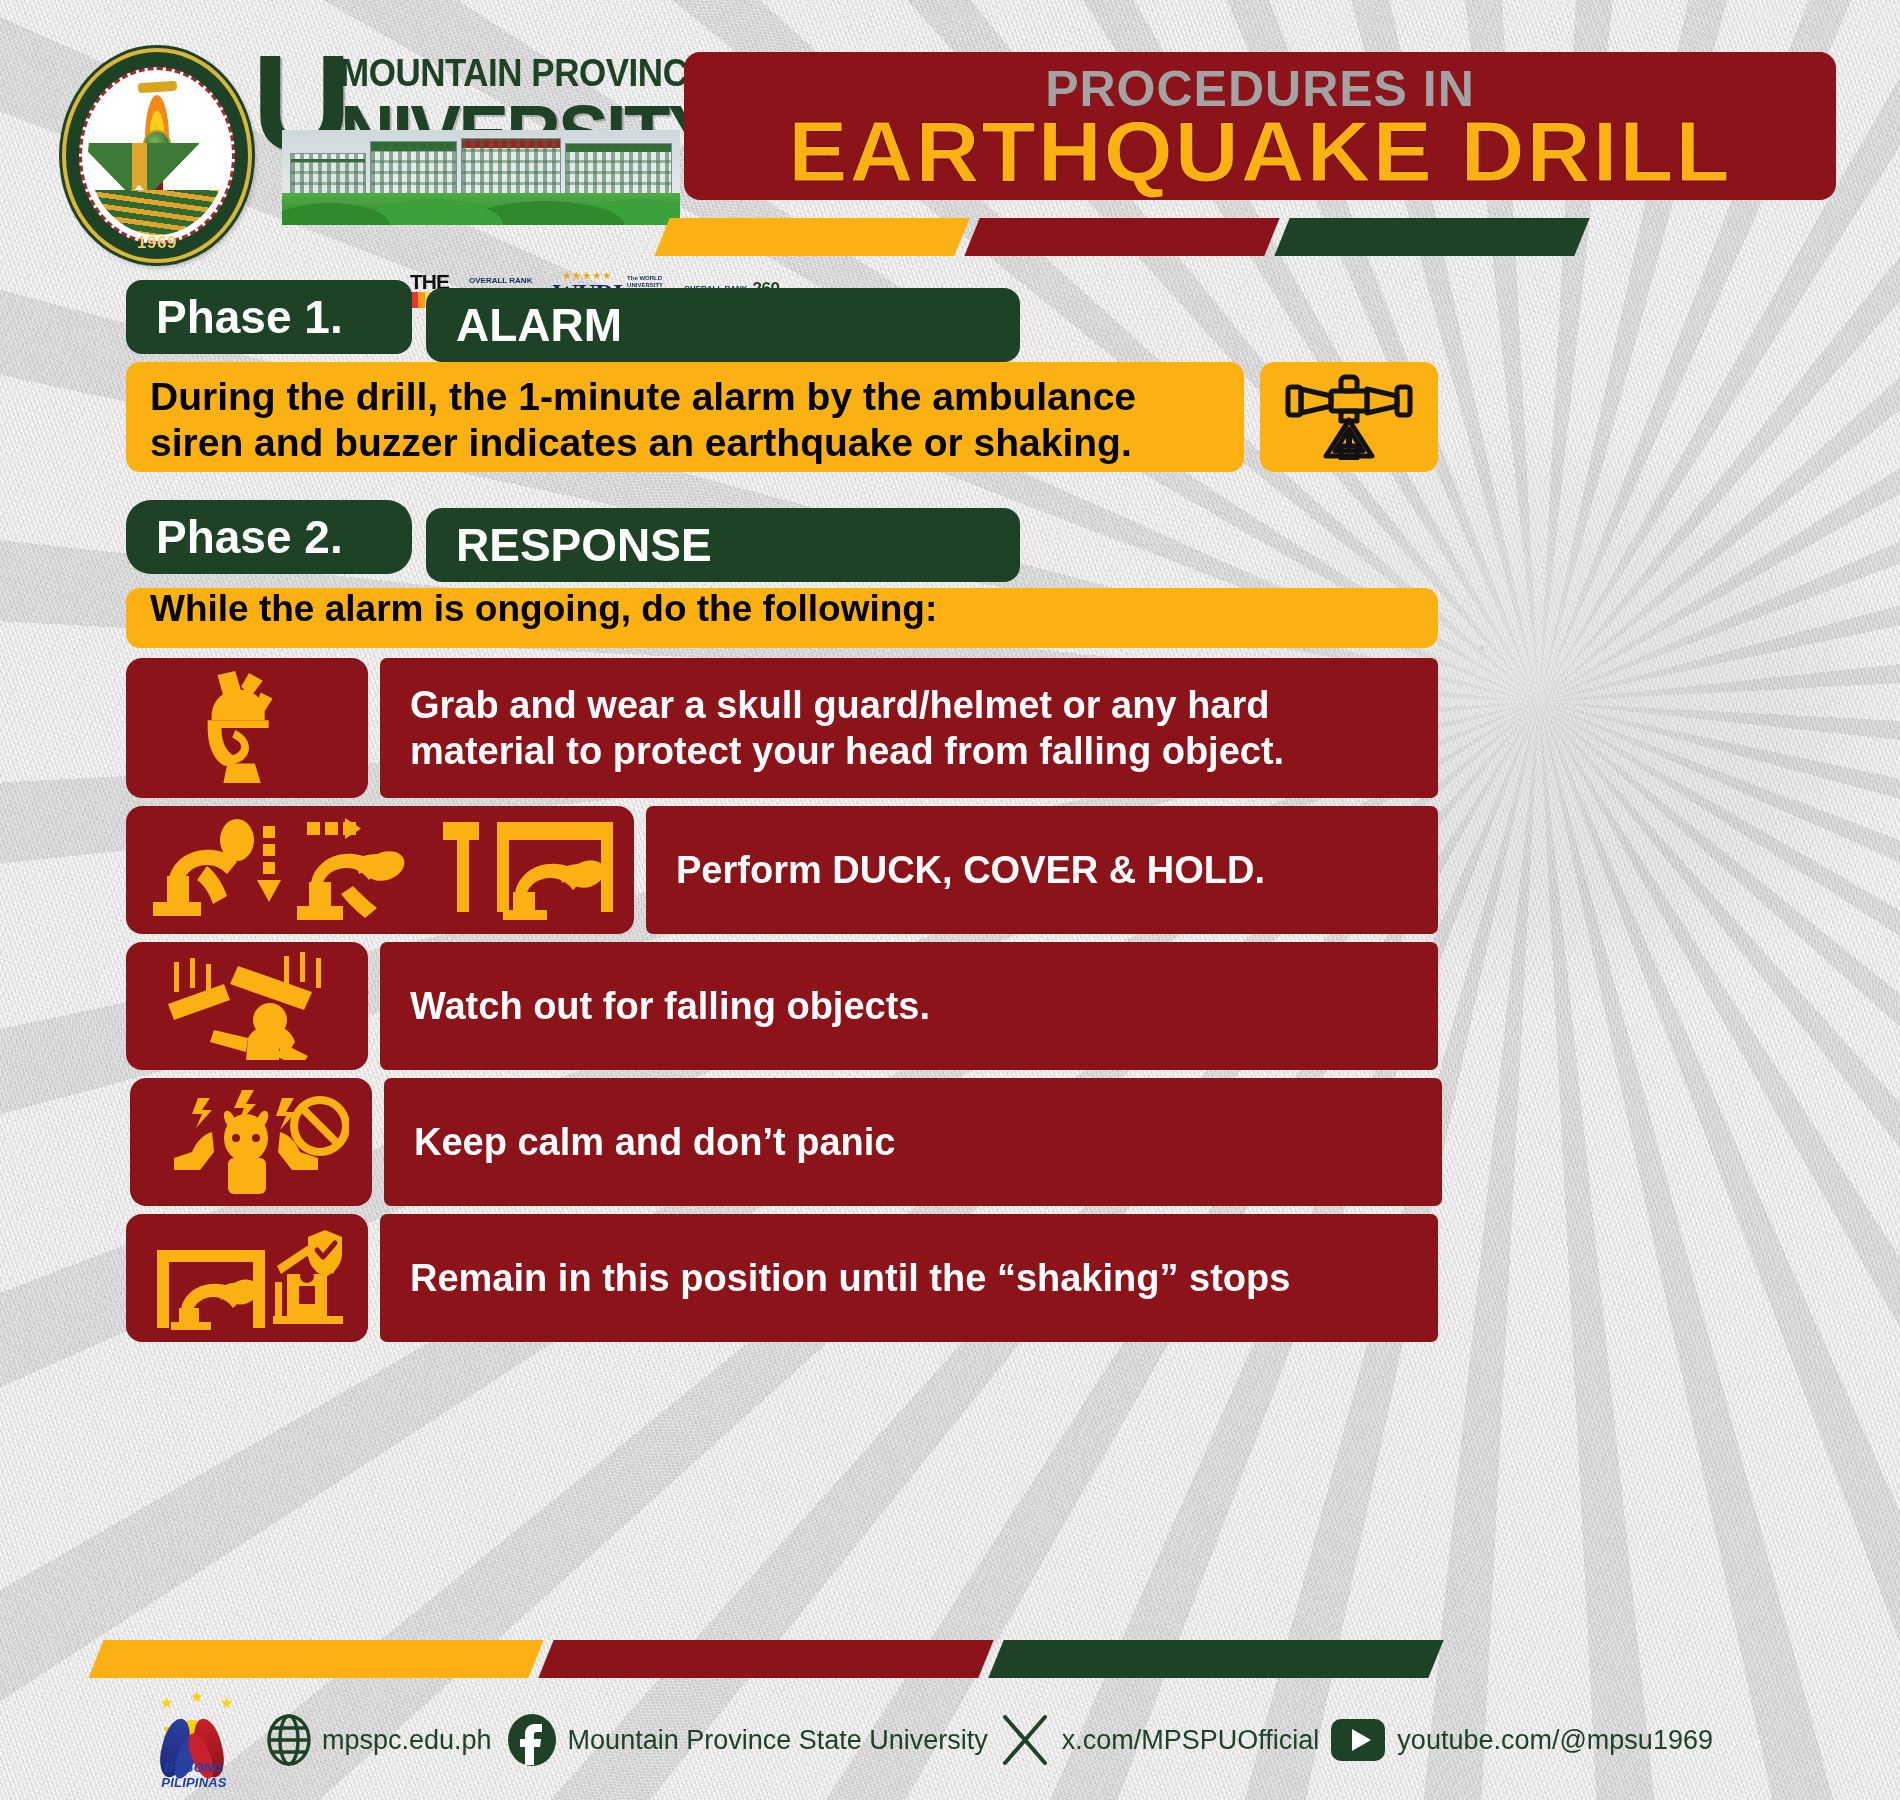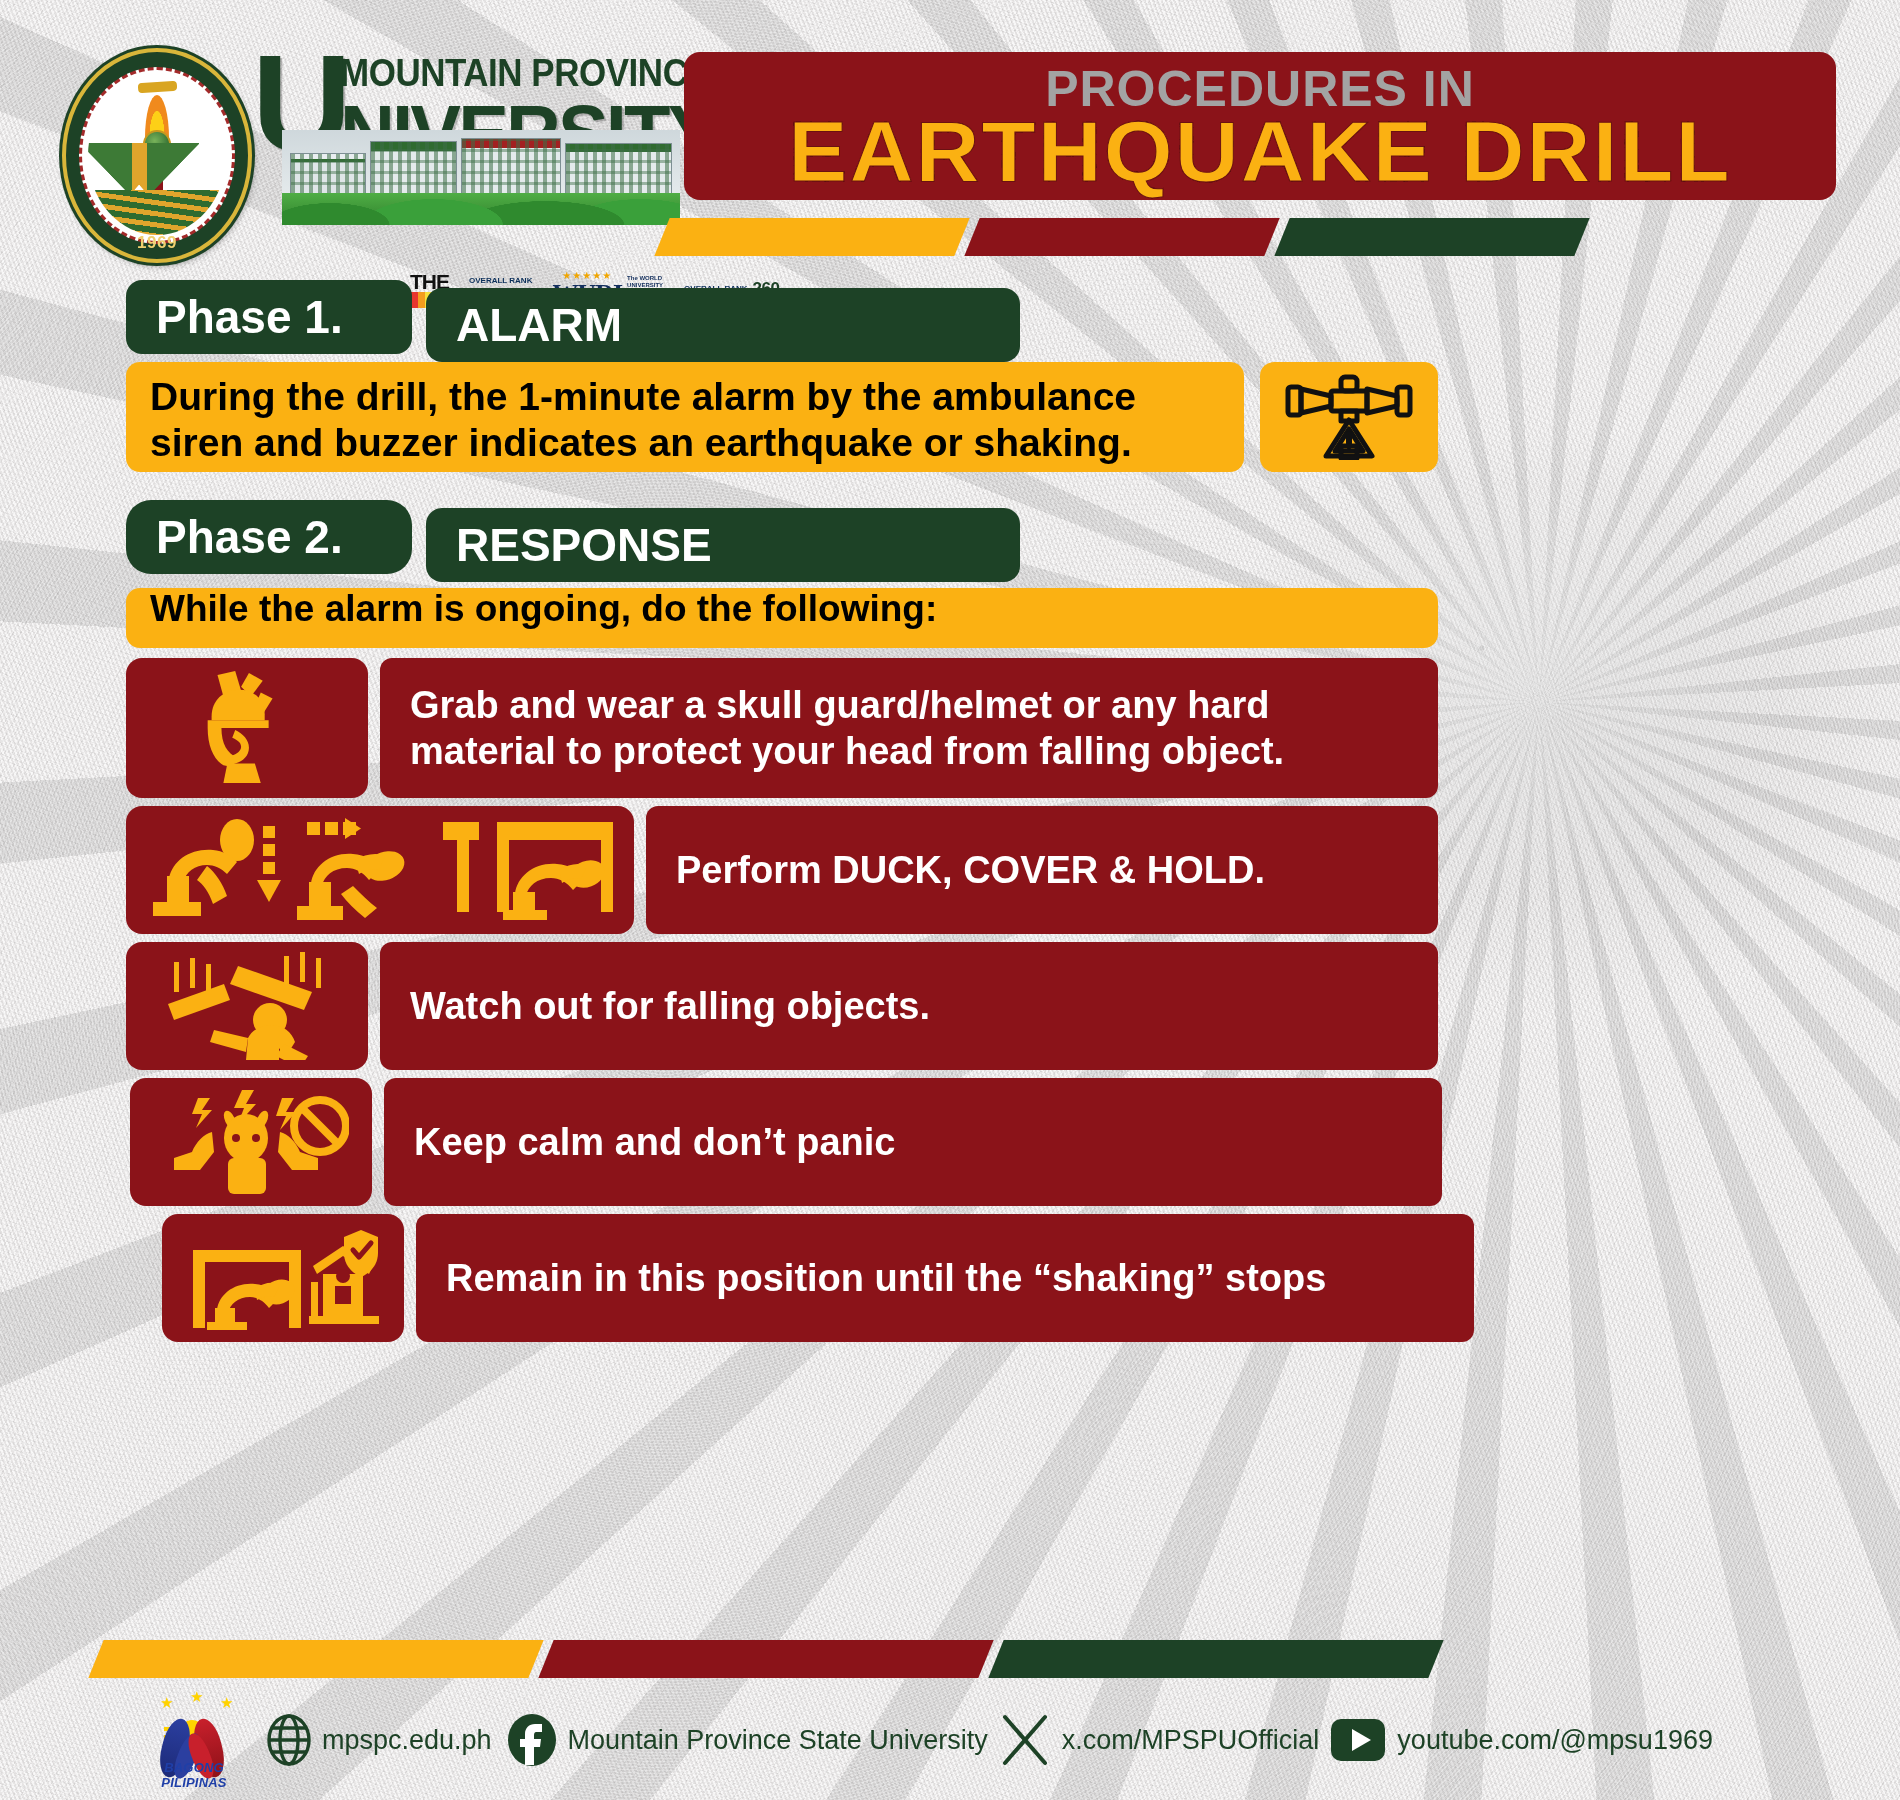--- a/index.html
+++ b/index.html
@@ -308,39 +308,39 @@
   
   .inst-row { position: absolute; display: flex; align-items: stretch; gap: 12px; }
   .inst-icon {
     background: var(--maroon);
     border-radius: 16px;
     display: flex; align-items: center; justify-content: center;
     flex: 0 0 auto;
   }
   .inst-text {
     background: var(--maroon);
-    border-radius: 12px;
+    border-radius: 7px;
     color: #fff;
     font-weight: bold;
     font-size: 38px;
     line-height: 1.22;
     display: flex; align-items: center;
     padding: 0 30px;
     flex: 1 1 auto;
   }
 
   #row1 { left: 126px; top: 658px; width: 1312px; height: 140px; }
   #row1 .inst-icon { width: 242px; }
   #row2 { left: 126px; top: 806px; width: 1312px; height: 128px; }
   #row2 .inst-icon { width: 508px; }
   #row3 { left: 126px; top: 942px; width: 1312px; height: 128px; }
   #row3 .inst-icon { width: 242px; }
   #row4 { left: 130px; top: 1078px; width: 1312px; height: 128px; }
   #row4 .inst-icon { width: 242px; }
-  #row5 { left: 126px; top: 1214px; width: 1312px; height: 128px; margin-left: 36px; }
+  #row5 { left: 126px; top: 1214px; width: 1312px; height: 128px; }
   #row5 .inst-icon { width: 242px; }
 
   
   #footer {
     position: absolute; left: 0; top: 1680px; width: 1900px; height: 120px;
     display: flex; align-items: center; gap: 0px;
     padding-left: 140px;
   }
   .foot-item { display: flex; align-items: center; gap: 10px; }
   .foot-text {

